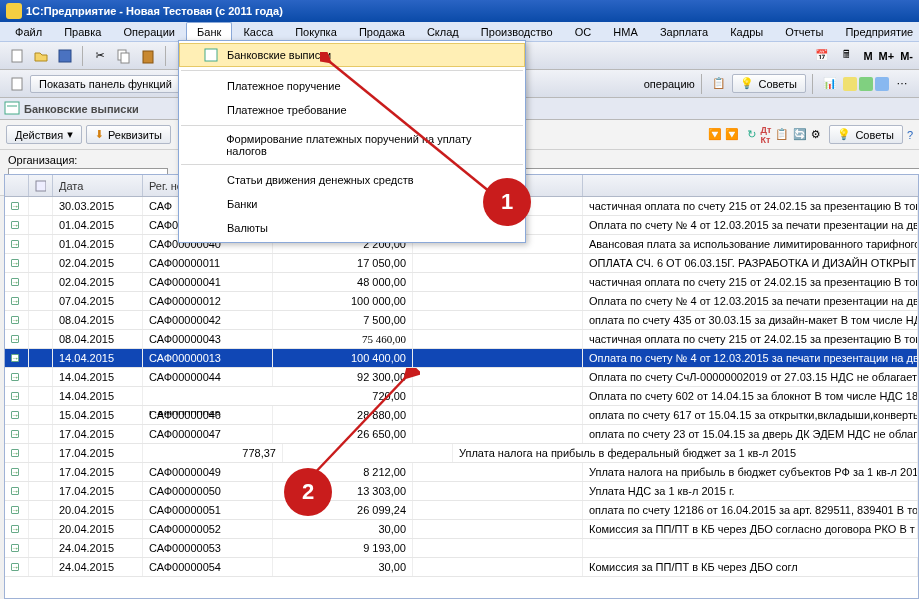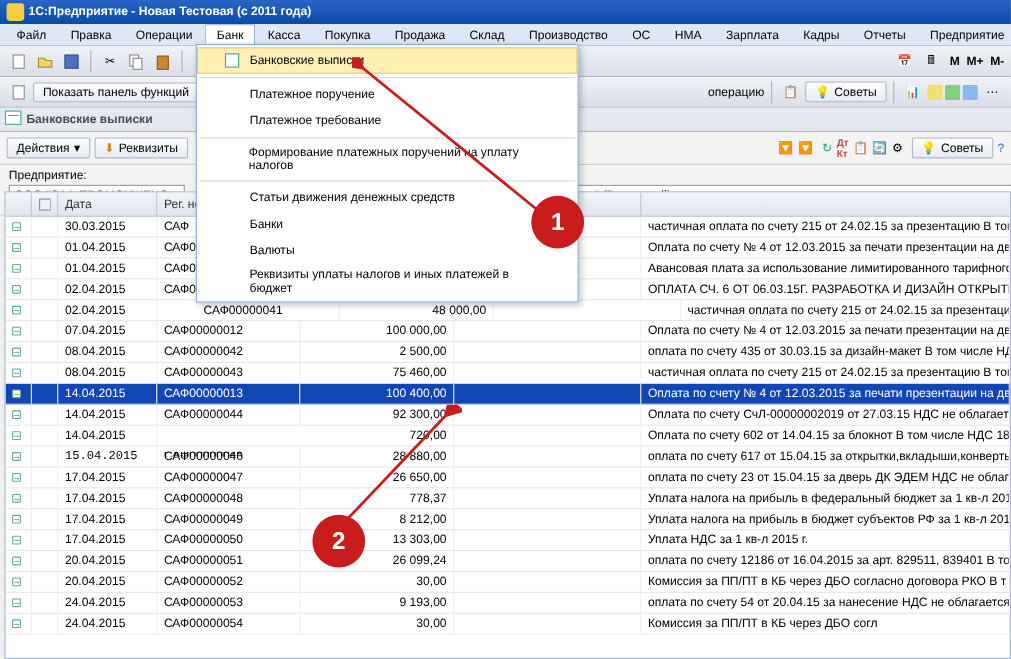--- a/index.html
+++ b/index.html
@@ -159,21 +159,21 @@
   <div class="sep"></div>
   <span class="btn-text">
     <span style="color:#d4a020">💡</span>
     <span>Советы</span>
   </span>
   <span class="tb-btn" style="color:#2a68c0">?</span>
 </div>
 
 <div class="filter-row">
   <div class="group">
-    <span>Предприятие:</span>
+    <span>Организация:</span>
     <div class="input-wrap">
       <input type="text" style="width: 160px;" value="ООО &quot;САФ ПРОМОУШЕНС">
     </div>
   </div>
   <div class="group" style="margin-left:320px">
     <span>&nbsp;</span>
     <div class="input-wrap">
       <input type="text" style="width: 430px;" value="сии&quot; (Расчетный)">
 
     </div>
@@ -246,21 +246,21 @@
         <div class="td num" style="width: 140px;">17 050,00</div>
         <div class="td num" style="width: 170px;"></div>
         <div class="td " style="width: 350px; flex: 1 1 0%;">ОПЛАТА СЧ. 6 ОТ 06.03.15Г. РАЗРАБОТКА И ДИЗАЙН ОТКРЫТК</div>
       </div>
       <div class="tr">
         <div class="td " style="width: 24px;">
           <span class="row-icon doc"></span>
         </div>
         <div class="td " style="width: 24px;"></div>
         <div class="td " style="width: 90px;">02.04.2015</div>
-        <div class="td " style="width: 130px; margin-left: 36px;">САФ00000041</div>
+        <div class="td " style="width: 130px;">САФ00000041</div>
         <div class="td num" style="width: 140px;">48 000,00</div>
         <div class="td num" style="width: 170px;"></div>
         <div class="td " style="width: 350px; flex: 1 1 0%;">частичная оплата по счету 215 от 24.02.15 за презентацию В том ч</div>
       </div>
       <div class="tr">
         <div class="td " style="width: 24px;">
           <span class="row-icon doc"></span>
         </div>
         <div class="td " style="width: 24px;"></div>
         <div class="td " style="width: 90px;">07.04.2015</div>
@@ -269,32 +269,32 @@
         <div class="td num" style="width: 170px;"></div>
         <div class="td " style="width: 350px; flex: 1 1 0%;">Оплата по счету № 4 от 12.03.2015 за печати презентации на двух</div>
       </div>
       <div class="tr">
         <div class="td " style="width: 24px;">
           <span class="row-icon doc"></span>
         </div>
         <div class="td " style="width: 24px;"></div>
         <div class="td " style="width: 90px;">08.04.2015</div>
         <div class="td " style="width: 130px;">САФ00000042</div>
-        <div class="td num" style="width: 140px;">2 500,00</div>
+        <div class="td num" style="width: 140px;">7 500,00</div>
         <div class="td num" style="width: 170px;"></div>
         <div class="td " style="width: 350px; flex: 1 1 0%;">оплата по счету 435 от 30.03.15 за дизайн-макет   В том числе НД</div>
       </div>
       <div class="tr">
         <div class="td " style="width: 24px;">
           <span class="row-icon doc"></span>
         </div>
         <div class="td " style="width: 24px;"></div>
         <div class="td " style="width: 90px;">08.04.2015</div>
         <div class="td " style="width: 130px;">САФ00000043</div>
-        <div class="td num" style="width: 140px;">75 460,00</div>
+        <div class="td num" style="width: 140px; font-family: Liberation Serif, serif;">75 460,00</div>
         <div class="td num" style="width: 170px;"></div>
         <div class="td " style="width: 350px; flex: 1 1 0%;">частичная оплата по счету 215 от 24.02.15 за презентацию В том ч</div>
       </div>
       <div class="tr selected">
         <div class="td " style="width: 24px;">
           <span class="row-icon doc"></span>
         </div>
         <div class="td " style="width: 24px;"></div>
         <div class="td " style="width: 90px;">14.04.2015</div>
         <div class="td " style="width: 130px;">САФ00000013</div>
@@ -322,21 +322,21 @@
         <div class="td " style="width: 130px; margin-top: 24px;">САФ00000045</div>
         <div class="td num" style="width: 140px;">720,00</div>
         <div class="td num" style="width: 170px;"></div>
         <div class="td " style="width: 350px; flex: 1 1 0%;">Оплата по счету 602 от 14.04.15 за блокнот В том числе НДС 18 %</div>
       </div>
       <div class="tr">
         <div class="td " style="width: 24px;">
           <span class="row-icon doc"></span>
         </div>
         <div class="td " style="width: 24px;"></div>
-        <div class="td " style="width: 90px; font-family: Liberation Mono, monospace;">15.04.2015</div>
+        <div class="td " style="width: 90px;">15.04.2015</div>
         <div class="td " style="width: 130px;">САФ00000046</div>
         <div class="td num" style="width: 140px;">28 880,00</div>
         <div class="td num" style="width: 170px;"></div>
         <div class="td " style="width: 350px; flex: 1 1 0%;">оплата по счету 617 от 15.04.15 за открытки,вкладыши,конверты В</div>
       </div>
       <div class="tr">
         <div class="td " style="width: 24px;">
           <span class="row-icon doc"></span>
         </div>
         <div class="td " style="width: 24px;"></div>
@@ -345,21 +345,20 @@
         <div class="td num" style="width: 140px;">26 650,00</div>
         <div class="td num" style="width: 170px;"></div>
         <div class="td " style="width: 350px; flex: 1 1 0%;">оплата по счету 23 от 15.04.15 за дверь ДК ЭДЕМ НДС не облага</div>
       </div>
       <div class="tr">
         <div class="td " style="width: 24px;">
           <span class="row-icon doc"></span>
         </div>
         <div class="td " style="width: 24px;"></div>
         <div class="td " style="width: 90px;">17.04.2015</div>
-        <div class="td " style="width: 130px;">САФ00000048</div>
         <div class="td num" style="width: 140px;">778,37</div>
         <div class="td num" style="width: 170px;"></div>
         <div class="td " style="width: 350px; flex: 1 1 0%;">Уплата налога на прибыль в федеральный бюджет за 1 кв-л 2015</div>
       </div>
       <div class="tr">
         <div class="td " style="width: 24px;">
           <span class="row-icon doc"></span>
         </div>
         <div class="td " style="width: 24px;"></div>
         <div class="td " style="width: 90px;">17.04.2015</div>
@@ -403,21 +402,20 @@
       </div>
       <div class="tr">
         <div class="td " style="width: 24px;">
           <span class="row-icon doc"></span>
         </div>
         <div class="td " style="width: 24px;"></div>
         <div class="td " style="width: 90px;">24.04.2015</div>
         <div class="td " style="width: 130px;">САФ00000053</div>
         <div class="td num" style="width: 140px;">9 193,00</div>
         <div class="td num" style="width: 170px;"></div>
-        <div class="td " style="width: 350px; flex: 1 1 0%;">оплата по счету 54 от 20.04.15 за нанесение НДС не облагается</div>
       </div>
       <div class="tr">
         <div class="td " style="width: 24px;">
           <span class="row-icon doc"></span>
         </div>
         <div class="td " style="width: 24px;"></div>
         <div class="td " style="width: 90px;">24.04.2015</div>
         <div class="td " style="width: 130px;">САФ00000054</div>
         <div class="td num" style="width: 140px;">30,00</div>
         <div class="td num" style="width: 170px;"></div>
@@ -455,24 +453,20 @@
       <span>Статьи движения денежных средств</span>
     </div>
     <div class="dd-item">
       <span class="dd-icon"></span>
       <span>Банки</span>
     </div>
     <div class="dd-item">
       <span class="dd-icon"></span>
       <span>Валюты</span>
     </div>
-    <div class="dd-item">
-      <span class="dd-icon"></span>
-      <span>Реквизиты уплаты налогов и иных платежей в бюджет</span>
-    </div>
   </div>
 
 <div id="callouts">
     <div class="callout" style="left: 483px; top: 178px;">1</div>
     <div class="callout" style="left: 284px; top: 468px;">2</div>
   </div>
 
 <svg class="arrow" style="left:320px; top:52px; width:180px; height:150px">
   <defs>
       <marker id="ah1" markerWidth="8" markerHeight="8" refX="1" refY="4" orient="auto">

